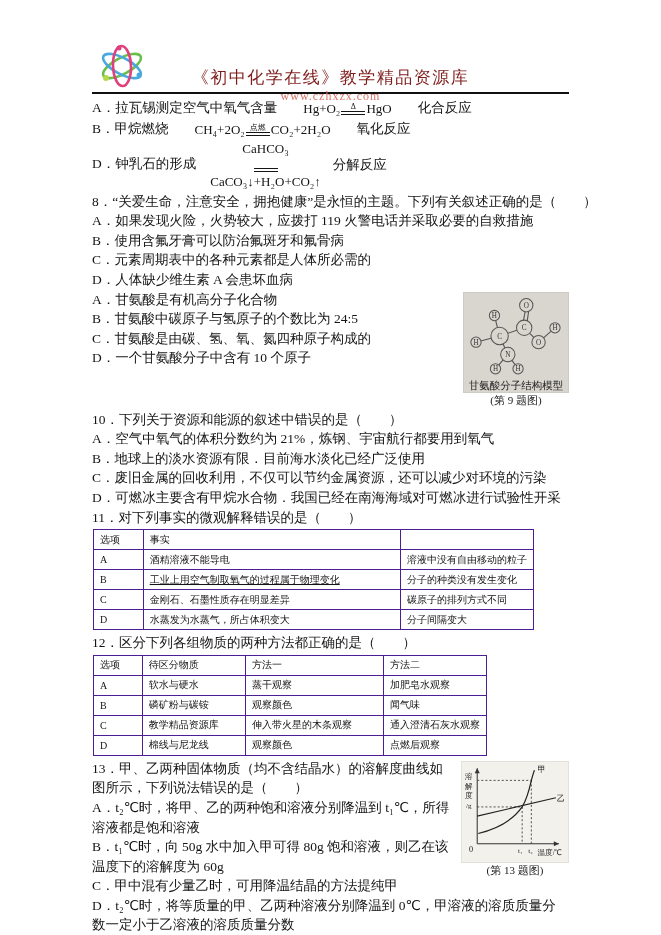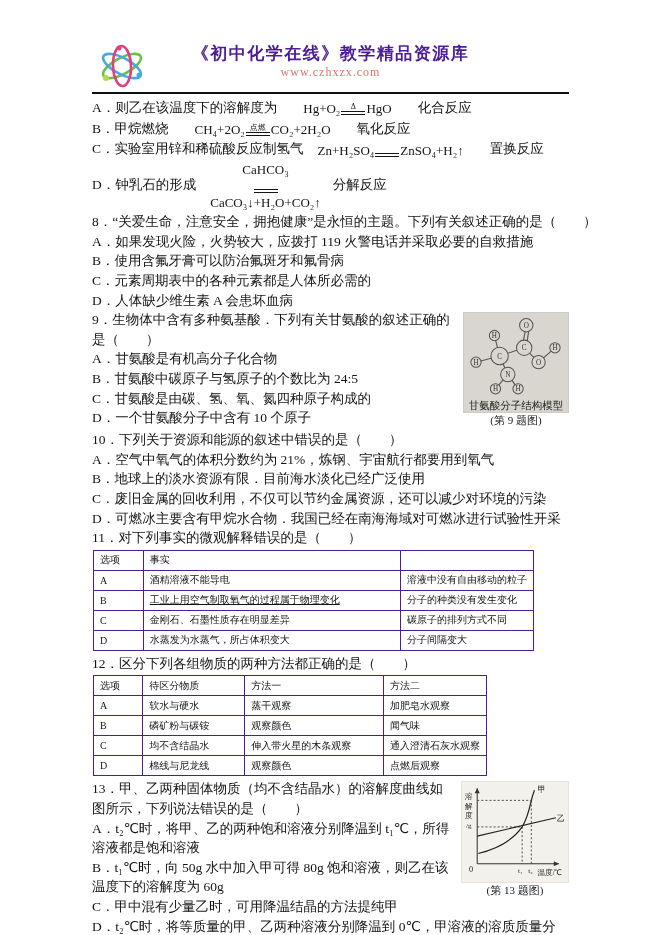--- a/index.html
+++ b/index.html
@@ -3,21 +3,21 @@
 <meta charset="utf-8">
 <style>
   html,body{margin:0;padding:0;background:#888;}
   .page{position:relative;width:661px;height:935px;background:#fff;margin:0 auto;
         box-sizing:border-box;padding:40px 92px 0 92px;overflow:hidden;
         font-family:"Liberation Serif","DejaVu Sans",serif;color:#141414;}
   
   .hdr{position:relative;height:52px;border-bottom:2px solid #101010;margin-bottom:4px;}
   .hdr-logo{position:absolute;left:2px;top:0px;width:58px;height:50px;}
   .hdr-text{text-align:center;padding-top:3px;}
-  .site-title{font-weight:bold;color:#4c1d95;font-size:17px;letter-spacing:1.5px;line-height:22px;}
+  .site-title{font-weight:normal;color:#7f1d1d;font-size:17px;letter-spacing:1.5px;line-height:22px;margin-top:24px;}
   .site-url{color:#d8766c;font-size:12px;line-height:15px;letter-spacing:1px;}
   
   .line{margin:0;font-size:13.5px;line-height:19.6px;white-space:nowrap;}
   .wrap{white-space:normal;}
   .blk{overflow:visible;}
   
   .eq{display:inline-flex;align-items:center;margin-left:26px;vertical-align:middle;}
   .eq .f{font-size:13px;}
   .eqsign{display:inline-flex;flex-direction:column;align-items:center;margin:0 1px;}
   .cond{display:block;font-size:8px;line-height:9px;height:9px;min-width:10px;text-align:center;}
@@ -54,50 +54,40 @@
       <circle cx="45" cy="35" r="2.5" fill="#49a8de"></circle>
       <circle cx="25" cy="8" r="2.5" fill="#e0417c"></circle>
     </svg>
     <div class="hdr-text">
       <div class="site-title">《初中化学在线》教学精品资源库</div>
       <div class="site-url">www.czhxzx.com</div>
     </div>
   </div>
 
   <p class="line">
-    <span>A．则乙在该温度下的溶解度为</span><span class="eq">
+    <span>A．拉瓦锡测定空气中氧气含量</span><span class="eq">
         <span class="f">Hg+O₂</span>
         <span class="eqsign">
           <span class="cond">Δ</span>
           <span class="dline"></span>
         </span>
         <span class="f">HgO</span>
       </span><span class="rxn">化合反应</span>
   </p>
   <p class="line">
     <span>B．甲烷燃烧</span><span class="eq">
         <span class="f">CH₄+2O₂</span>
         <span class="eqsign">
           <span class="cond">点燃</span>
           <span class="dline"></span>
         </span>
         <span class="f">CO₂+2H₂O</span>
       </span><span class="rxn">氧化反应</span>
   </p>
   <p class="line">
-    <span>C．实验室用锌和稀硫酸反应制氢气</span><span class="eq" style="margin-left:14px;">
-        <span class="f">Zn+H₂SO₄</span>
-        <span class="eqsign">
-          <span class="cond"></span>
-          <span class="dline"></span>
-        </span>
-        <span class="f">ZnSO₄+H₂↑</span>
-      </span><span class="rxn">置换反应</span>
-  </p>
-  <p class="line">
     <span>D．钟乳石的形成</span><span class="eq" style="margin-left:14px;flex-direction:column;">
         <span class="f">CaHCO₃</span>
         <span class="eqsign">
           <span class="cond"></span>
           <span class="dline"></span>
         </span>
         <span class="f">CaCO₃↓+H₂O+CO₂↑</span>
       </span><span class="rxn" style="margin-left:12px;margin-top:22px;">分解反应</span>
   </p>
 
@@ -145,21 +135,20 @@
             <text x="9" y="48.5">H</text>
             <text x="40" y="60.5">N</text>
             <text x="28" y="74.5">H</text>
             <text x="50" y="74.5">H</text>
           </g>
         </svg>
         <div class="figcap">甘氨酸分子结构模型</div>
       </div>
       <div class="figtag">(第 9 题图)</div>
     </div>
-    <p class="line wrap">9．生物体中含有多种氨基酸．下列有关甘氨酸的叙述正确的是（　　）</p>
     <p class="line">A．甘氨酸是有机高分子化合物</p>
     <p class="line">B．甘氨酸中碳原子与氢原子的个数比为 24:5</p>
     <p class="line">C．甘氨酸是由碳、氢、氧、氮四种原子构成的</p>
     <p class="line">D．一个甘氨酸分子中含有 10 个原子</p>
     <div class="clear"></div>
   </div>
 
   <p class="line">10．下列关于资源和能源的叙述中错误的是（　　）</p>
   <p class="line">A．空气中氧气的体积分数约为 21%，炼钢、宇宙航行都要用到氧气</p>
   <p class="line">B．地球上的淡水资源有限．目前海水淡化已经广泛使用</p>
@@ -213,21 +202,21 @@
       <td>加肥皂水观察</td>
     </tr>
     <tr>
       <td>B</td>
       <td>磷矿粉与碳铵</td>
       <td>观察颜色</td>
       <td>闻气味</td>
     </tr>
     <tr>
       <td>C</td>
-      <td>均不含结晶水</td>
+      <td>教学精品资源库</td>
       <td>伸入带火星的木条观察</td>
       <td>通入澄清石灰水观察</td>
     </tr>
     <tr>
       <td>D</td>
       <td>棉线与尼龙线</td>
       <td>观察颜色</td>
       <td>点燃后观察</td>
     </tr>
   </tbody>

